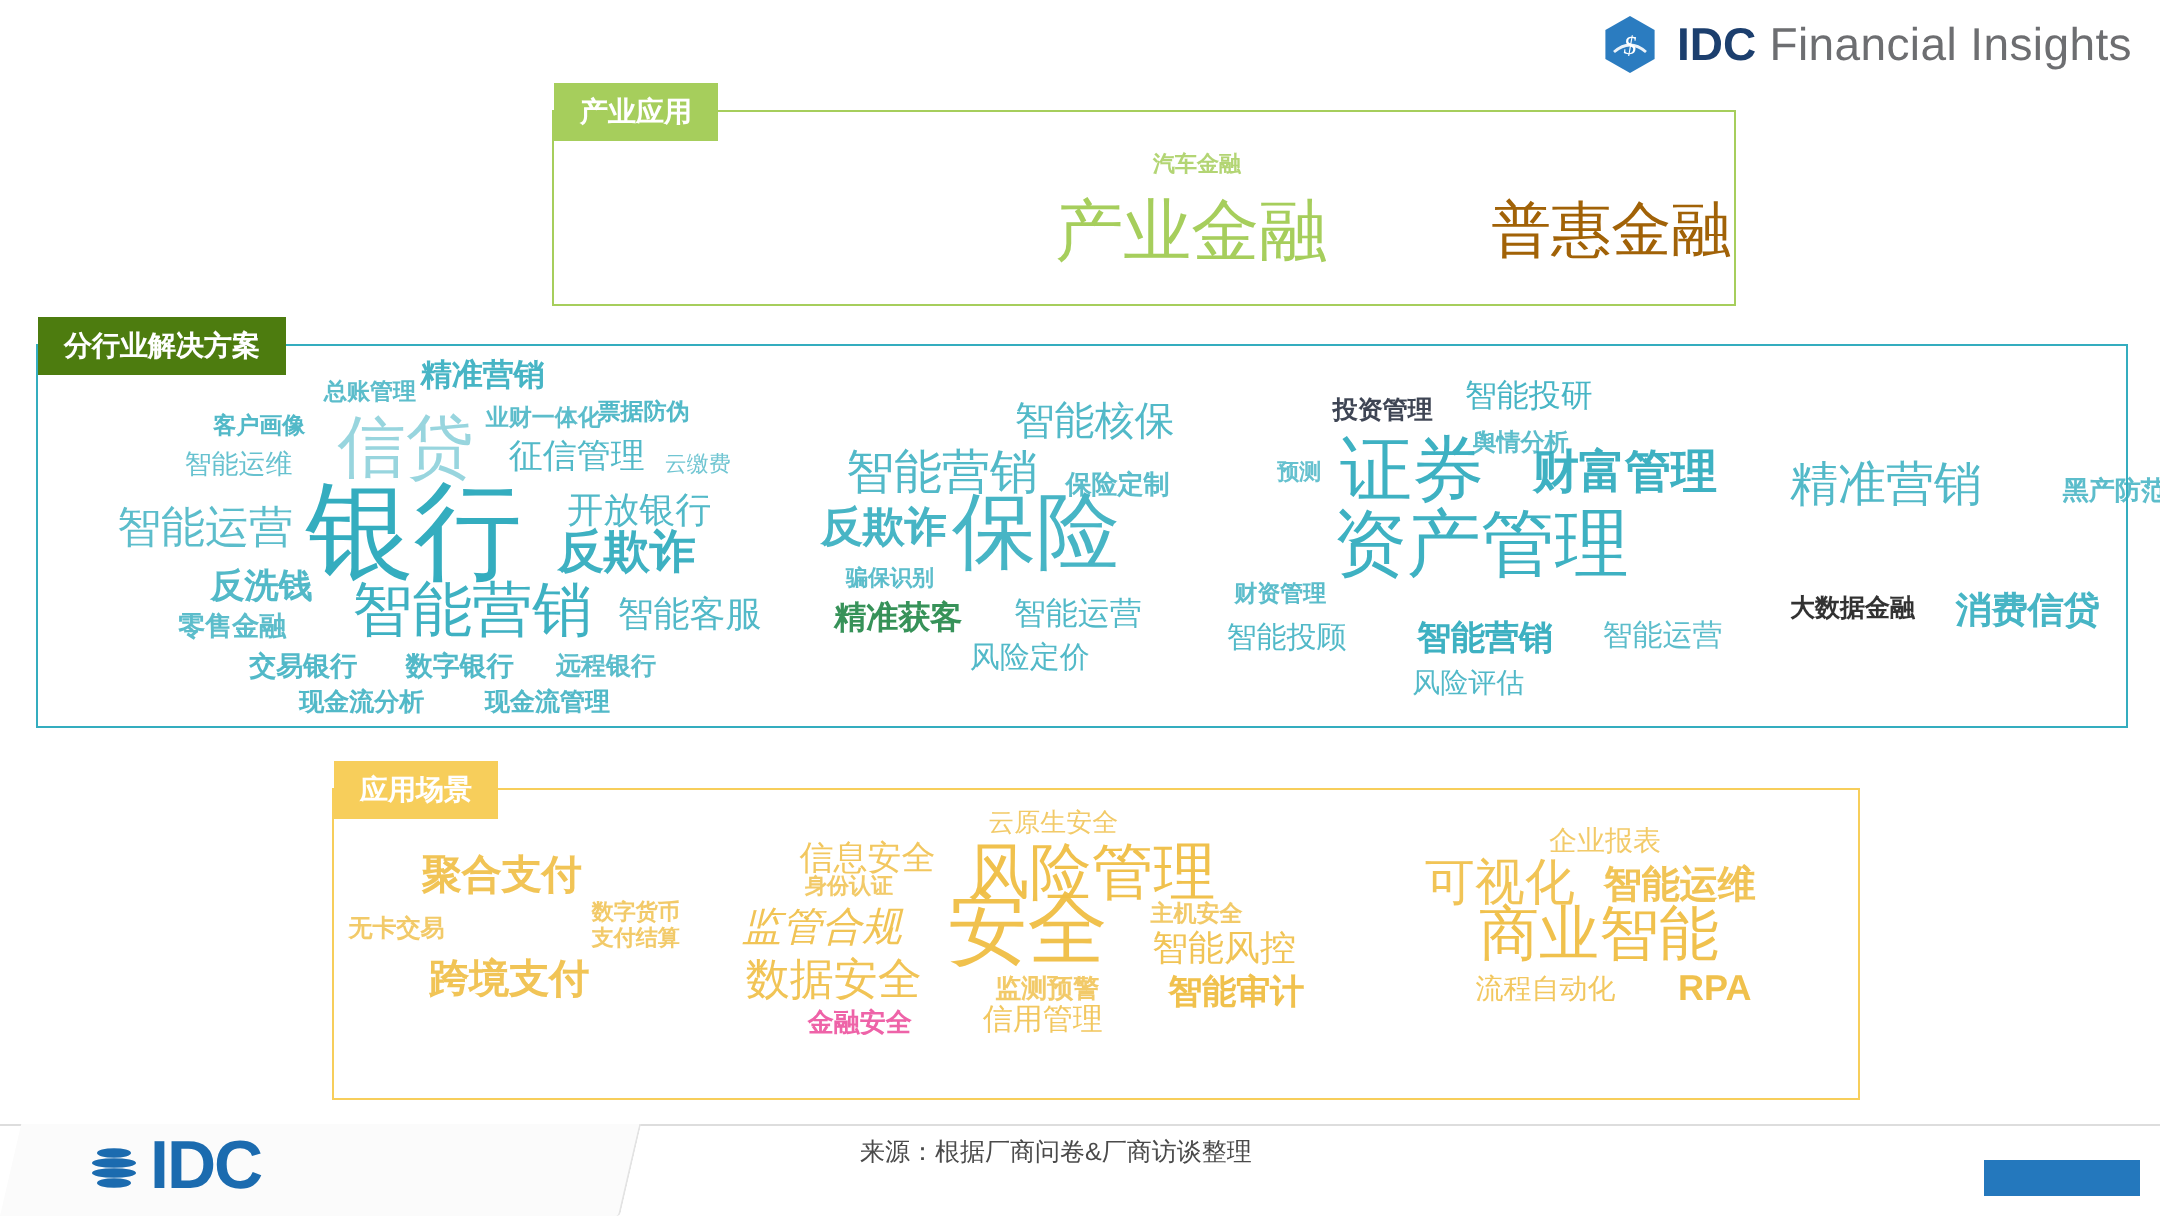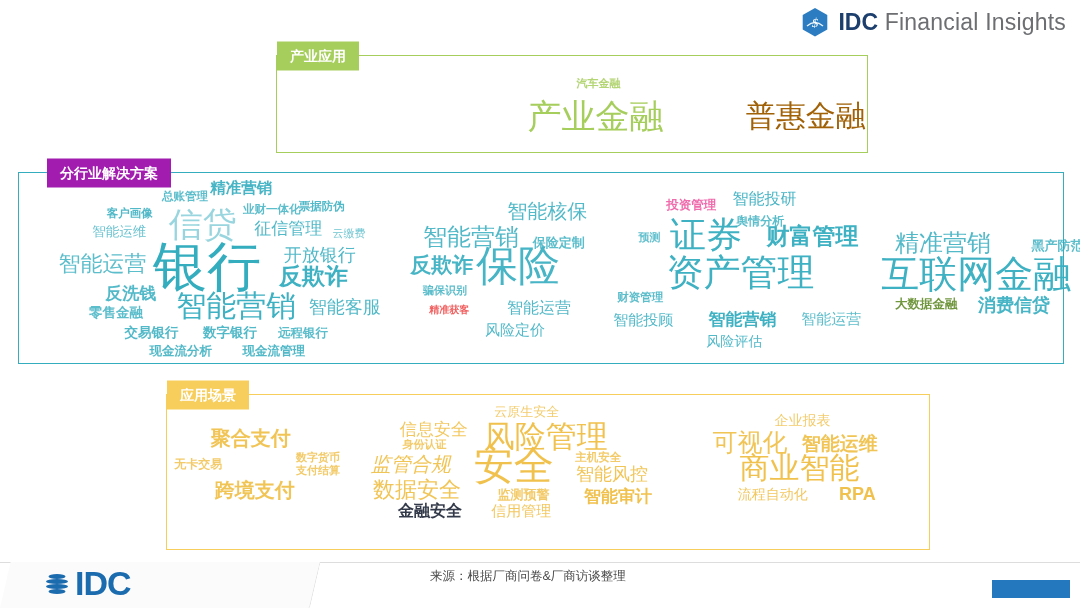--- a/index.html
+++ b/index.html
@@ -29,21 +29,21 @@
   .w { position:absolute; white-space:nowrap; line-height:1;
        transform:translate(-50%,-50%); }
 
   
   #panel-industry { left:276px; top:55px; width:592px; height:98px; border:1.6px solid #A6CE5C; }
   #panel-industry .tag { background:#A6CE5C; }
   #panel-industry .w { color:#A6CE5C; }
 
   
   #panel-vertical { left:18px; top:172px; width:1046px; height:192px; border:1.6px solid #34ADBF; }
-  #panel-vertical .tag { background:#a21caf;margin-left:28px; }
+  #panel-vertical .tag { background:#4d7c0f; }
 
   
   #panel-scenario { left:166px; top:394px; width:764px; height:156px; border:1.6px solid #F7CE5B; }
   #panel-scenario .tag { background:#F7CE5B; }
 
   
   .footer-rule { position:absolute; left:0; right:0; top:562px; height:1px; background:#dddddd; }
   .footer-tab {
     position:absolute; left:0; top:562px; width:310px; height:46px;
     background:#fbfbfb; border-right:1px solid #e3e3e3;
@@ -105,39 +105,38 @@
       <span class="w" style="left: 20.2%; top: 84%; font-size: 13.5px; font-weight: 700; color: rgb(52, 173, 191); opacity: 0.85;">数字银行</span>
       <span class="w" style="left: 27.2%; top: 84%; font-size: 12.5px; font-weight: 700; color: rgb(52, 173, 191); opacity: 0.8; text-align: center;">远程银行</span>
       <span class="w" style="left: 15.5%; top: 93.5%; font-size: 12.5px; font-weight: 700; color: rgb(52, 173, 191); opacity: 0.85;">现金流分析</span>
       <span class="w" style="left: 24.4%; top: 93.5%; font-size: 12.5px; font-weight: 700; color: rgb(52, 173, 191); opacity: 0.85;">现金流管理</span>
       <span class="w" style="left: 50.6%; top: 20%; font-size: 20px; font-weight: 400; color: rgb(52, 173, 191); opacity: 0.85;">智能核保</span>
       <span class="w" style="left: 43.3%; top: 33.5%; font-size: 24px; font-weight: 400; color: rgb(52, 173, 191); opacity: 0.85;">智能营销</span>
       <span class="w" style="left: 51.7%; top: 36.5%; font-size: 13px; font-weight: 700; color: rgb(52, 173, 191); opacity: 0.8;">保险定制</span>
       <span class="w" style="left: 40.5%; top: 48%; font-size: 21px; font-weight: 700; color: rgb(52, 173, 191); opacity: 0.9;">反欺诈</span>
       <span class="w" style="left: 47.8%; top: 49%; font-size: 42px; font-weight: 400; color: rgb(52, 173, 191); opacity: 0.9;">保险</span>
       <span class="w" style="left: 40.8%; top: 61.5%; font-size: 11px; font-weight: 700; color: rgb(52, 173, 191); opacity: 0.8;">骗保识别</span>
-      <span class="w" style="left: 41.2%; top: 72%; font-size: 10px; font-weight: 700; color: #ef4444; opacity: 0.85;">精准获客</span>
+      <span class="w" style="left: 41.2%; top: 72%; font-size: 16px; font-weight: 700; color: #15803d; opacity: 0.85;">精准获客</span>
       <span class="w" style="left: 49.8%; top: 71%; font-size: 16px; font-weight: 400; color: rgb(52, 173, 191); opacity: 0.85;">智能运营</span>
       <span class="w" style="left: 47.5%; top: 82%; font-size: 15px; font-weight: 400; color: rgb(52, 173, 191); opacity: 0.85;">风险定价</span>
-      <span class="w" style="left: 64.4%; top: 17%; font-size: 12.5px; font-weight: 700; color: #ec4899; opacity: 0.8; text-align: center;">投资管理</span>
+      <span class="w" style="left: 64.4%; top: 17%; font-size: 12.5px; font-weight: 700; color: #0f172a; opacity: 0.8; text-align: center;">投资管理</span>
       <span class="w" style="left: 71.4%; top: 13.5%; font-size: 16px; font-weight: 400; color: rgb(52, 173, 191); opacity: 0.9;">智能投研</span>
       <span class="w" style="left: 71%; top: 25%; font-size: 12px; font-weight: 700; color: rgb(52, 173, 191); opacity: 0.8;">舆情分析</span>
       <span class="w" style="left: 60.4%; top: 33.5%; font-size: 11px; font-weight: 700; color: rgb(52, 173, 191); opacity: 0.75;">预测</span>
       <span class="w" style="left: 65.8%; top: 32.5%; font-size: 36px; font-weight: 400; color: rgb(52, 173, 191); opacity: 0.95;">证券</span>
       <span class="w" style="left: 76%; top: 33%; font-size: 23px; font-weight: 700; color: rgb(52, 173, 191); opacity: 0.95;">财富管理</span>
       <span class="w" style="left: 69.1%; top: 52%; font-size: 37px; font-weight: 400; color: rgb(52, 173, 191); opacity: 0.95;">资产管理</span>
       <span class="w" style="left: 59.5%; top: 66%; font-size: 11.5px; font-weight: 700; color: rgb(52, 173, 191); opacity: 0.8;">财资管理</span>
       <span class="w" style="left: 59.8%; top: 77%; font-size: 15px; font-weight: 400; color: rgb(52, 173, 191); opacity: 0.85;">智能投顾</span>
       <span class="w" style="left: 69.3%; top: 77%; font-size: 17px; font-weight: 700; color: rgb(52, 173, 191); opacity: 0.95;">智能营销</span>
       <span class="w" style="left: 77.8%; top: 76.5%; font-size: 15px; font-weight: 400; color: rgb(52, 173, 191); opacity: 0.8;">智能运营</span>
       <span class="w" style="left: 68.5%; top: 88.5%; font-size: 14px; font-weight: 400; color: rgb(52, 173, 191); opacity: 0.85;">风险评估</span>
       <span class="w" style="left: 88.5%; top: 37%; font-size: 24px; font-weight: 400; color: rgb(52, 173, 191); opacity: 0.85;">精准营销</span>
       <span class="w" style="left: 96.4%; top: 38%; font-size: 13px; font-weight: 700; color: rgb(52, 173, 191); opacity: 0.8; margin-left: 32px;">黑产防范</span>
-      <span class="w" style="left: 91.7%; top: 53%; font-size: 38px; font-weight: 400; color: rgb(52, 173, 191); opacity: 0.95;">互联网金融</span>
-      <span class="w" style="left: 86.9%; top: 69%; font-size: 12.5px; font-weight: 700; color: #4d7c0f; opacity: 0.8;">大数据金融</span>
+      <span class="w" style="left: 86.9%; top: 69%; font-size: 12.5px; font-weight: 700; color: #000000; opacity: 0.8;">大数据金融</span>
       <span class="w" style="left: 95.3%; top: 69.5%; font-size: 18px; font-weight: 700; color: rgb(52, 173, 191); opacity: 0.9;">消费信贷</span>
     </div>
 </div>
 
 <div class="panel" id="panel-scenario">
   <div class="tag">应用场景</div>
   <div class="cloud">
       <span class="w" style="left: 11%; top: 28%; font-size: 20px; font-weight: 700; color: rgb(240, 190, 68); opacity: 0.9;">聚合支付</span>
       <span class="w" style="left: 4.1%; top: 44.5%; font-size: 12px; font-weight: 700; color: rgb(240, 190, 68); opacity: 0.8;">无卡交易</span>
       <span class="w" style="left: 19.8%; top: 40.5%; font-size: 11px; font-weight: 700; color: rgb(240, 190, 68); opacity: 0.8;">数字货币</span>
@@ -147,21 +146,21 @@
       <span class="w" style="left: 35%; top: 22%; font-size: 17px; font-weight: 400; color: rgb(240, 190, 68); opacity: 0.85;">信息安全</span>
       <span class="w" style="left: 33.8%; top: 31.5%; font-size: 11px; font-weight: 700; color: rgb(240, 190, 68); opacity: 0.8;">身份认证</span>
       <span class="w" style="left: 49.7%; top: 26.5%; font-size: 31px; font-weight: 400; color: rgb(240, 190, 68); opacity: 0.95;">风险管理</span>
       <span class="w" style="left: 32%; top: 44.5%; font-size: 20px; font-weight: 400; color: rgb(240, 190, 68); opacity: 0.9; font-style: italic;">监管合规</span>
       <span class="w" style="left: 45.5%; top: 45.5%; font-size: 40px; font-weight: 400; color: rgb(240, 190, 68); opacity: 0.95;">安全</span>
       <span class="w" style="left: 56.6%; top: 41%; font-size: 11.5px; font-weight: 700; color: rgb(240, 190, 68); opacity: 0.8;">主机安全</span>
       <span class="w" style="left: 58.4%; top: 51.5%; font-size: 18px; font-weight: 400; color: rgb(240, 190, 68); opacity: 0.9;">智能风控</span>
       <span class="w" style="left: 32.8%; top: 61.5%; font-size: 22px; font-weight: 400; color: rgb(240, 190, 68); opacity: 0.9;">数据安全</span>
       <span class="w" style="left: 46.8%; top: 64%; font-size: 13px; font-weight: 700; color: rgb(240, 190, 68); opacity: 0.8;">监测预警</span>
       <span class="w" style="left: 59.2%; top: 65.5%; font-size: 17px; font-weight: 700; color: rgb(240, 190, 68); opacity: 0.95;">智能审计</span>
-      <span class="w" style="left: 34.5%; top: 75.5%; font-size: 16px; font-weight: 700; color: #0f172a; opacity: 0.85;">金融安全</span>
+      <span class="w" style="left: 34.5%; top: 75.5%; font-size: 13px; font-weight: 700; color: #ec4899; opacity: 0.85;">金融安全</span>
       <span class="w" style="left: 46.5%; top: 74.5%; font-size: 15px; font-weight: 400; color: rgb(240, 190, 68); opacity: 0.85;">信用管理</span>
       <span class="w" style="left: 83.4%; top: 16%; font-size: 14px; font-weight: 400; color: rgb(240, 190, 68); opacity: 0.8;">企业报表</span>
       <span class="w" style="left: 76.5%; top: 30.5%; font-size: 25px; font-weight: 400; color: rgb(240, 190, 68); opacity: 0.9;">可视化</span>
       <span class="w" style="left: 88.3%; top: 31%; font-size: 19px; font-weight: 700; color: rgb(240, 190, 68); opacity: 0.9;">智能运维</span>
       <span class="w" style="left: 83%; top: 47.5%; font-size: 30px; font-weight: 400; color: rgb(240, 190, 68); opacity: 0.95;">商业智能</span>
       <span class="w" style="left: 79.5%; top: 64.5%; font-size: 14px; font-weight: 400; color: rgb(240, 190, 68); opacity: 0.85;">流程自动化</span>
       <span class="w" style="left: 90.6%; top: 64%; font-size: 18px; font-weight: 700; color: rgb(240, 190, 68); opacity: 0.95;">RPA</span>
     </div>
 </div>
 

